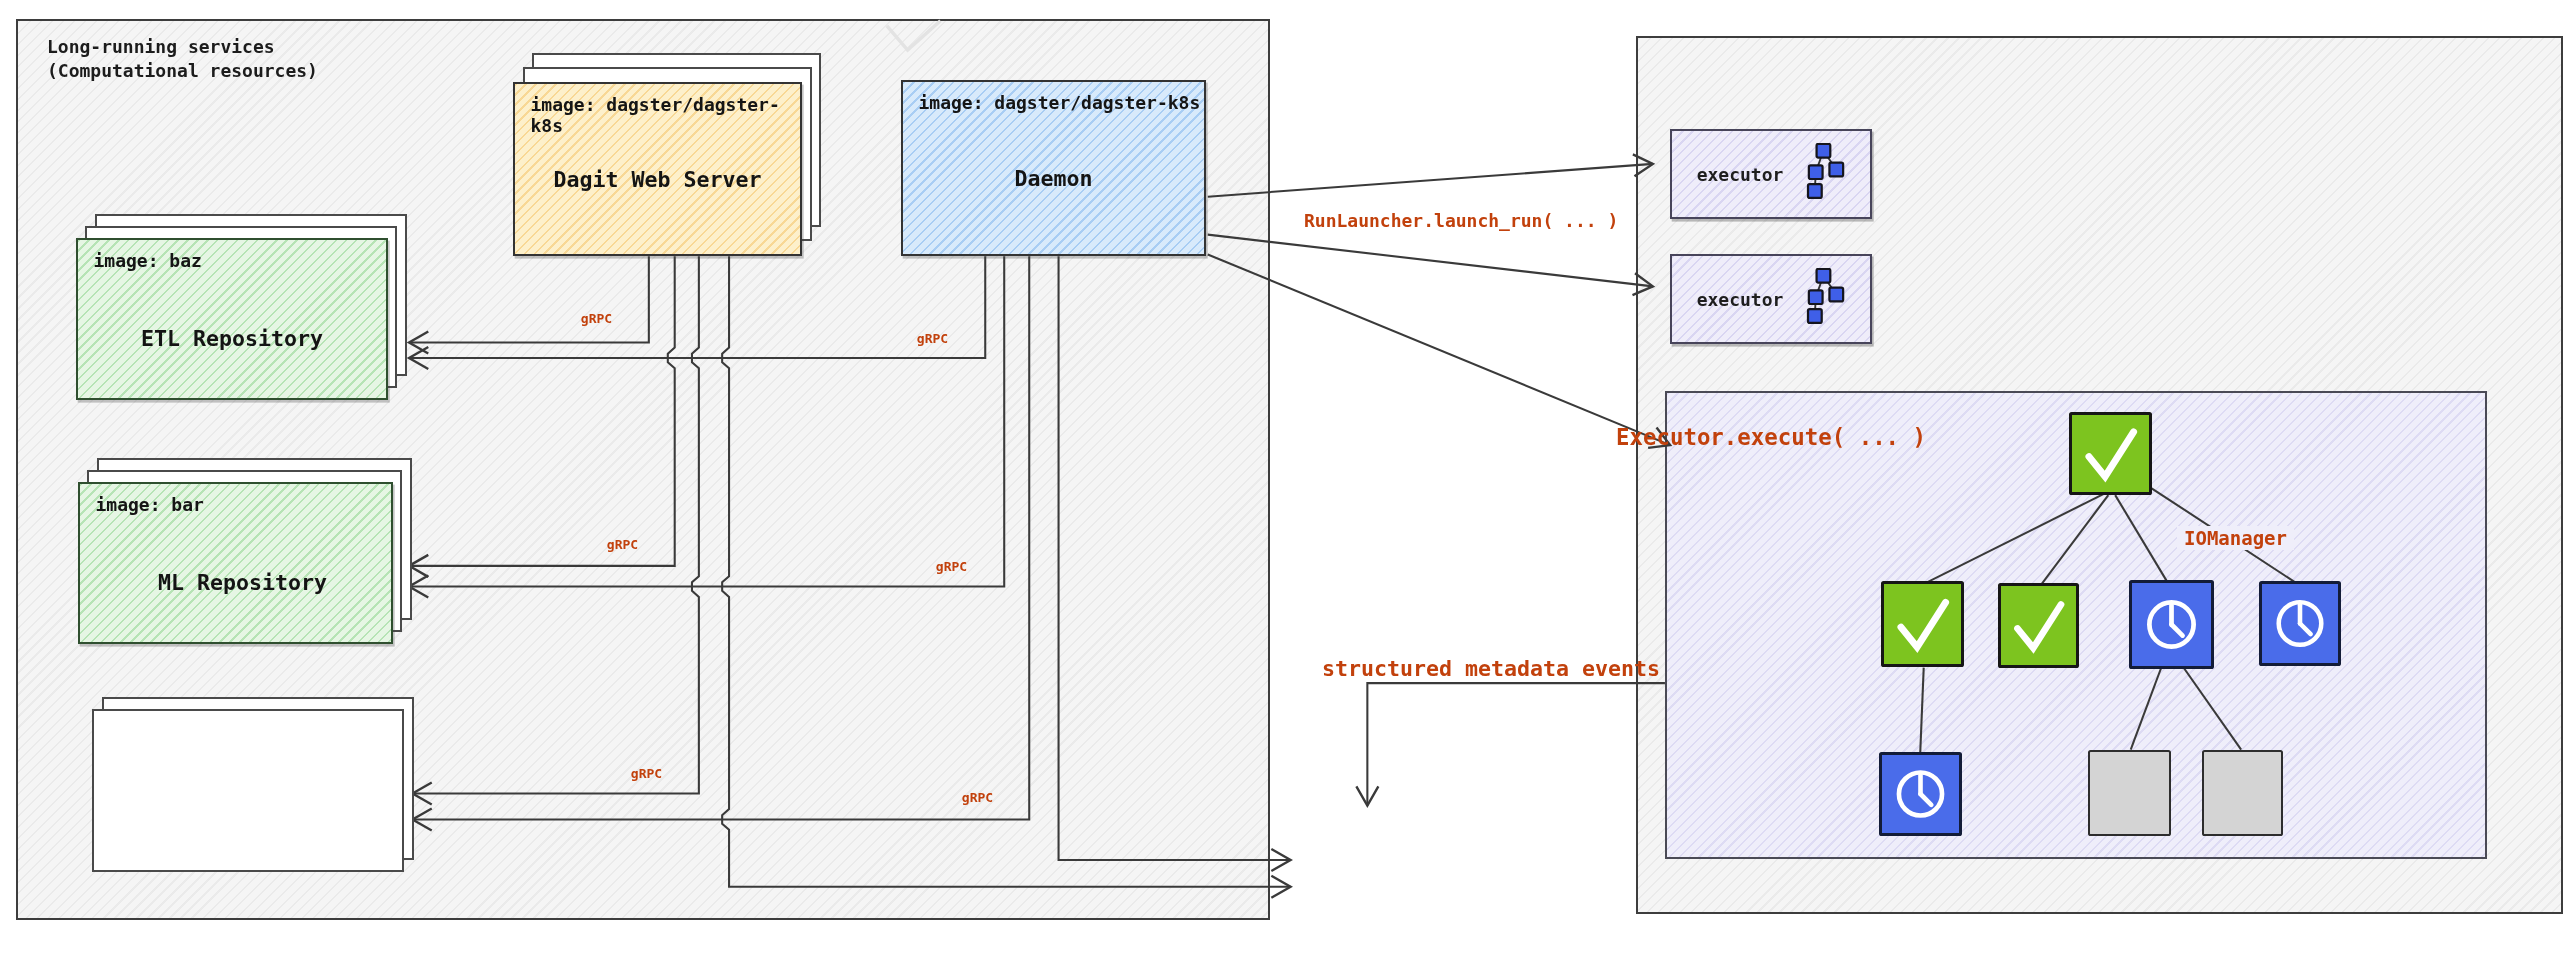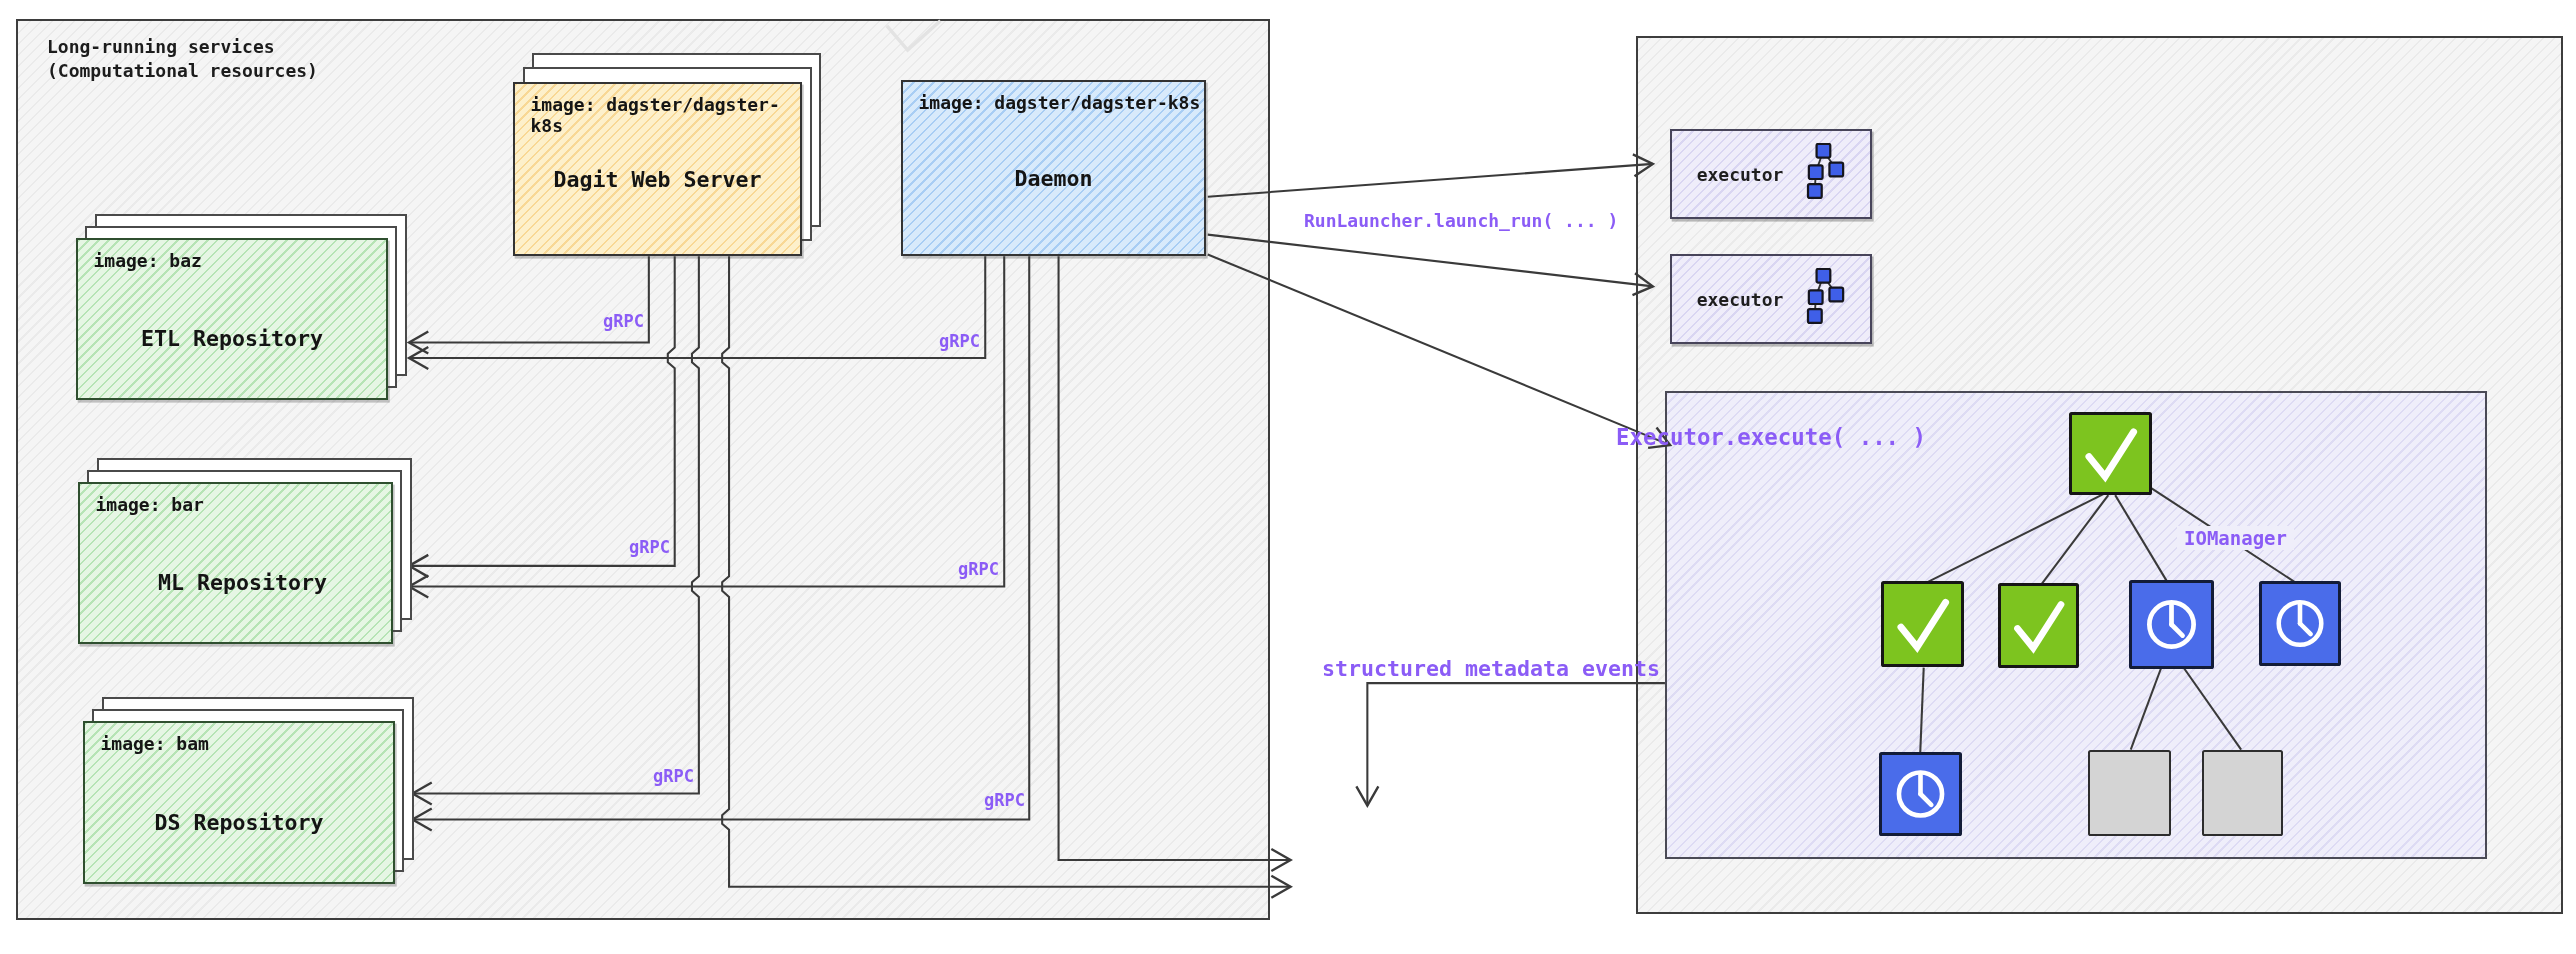--- a/index.html
+++ b/index.html
@@ -47,22 +47,22 @@
   .executor-box{
     position:absolute;border:2.2px solid #47445a;box-sizing:border-box;
     background-color:#efedfa;
     background-image:repeating-linear-gradient(135deg, rgba(130,120,210,0.20) 0 1.6px, transparent 1.6px 7px);
     box-shadow:1.7px 2.6px 0 rgba(70,70,70,0.35);
     padding-left:12px;
   }
   .executor-label{position:absolute;left:12px;top:50%;transform:translateY(-50%);width:112px;text-align:center;font-size:18px;font-weight:600;}
   .executor-dag{position:absolute;right:24px;top:12px;}
   
-  .lbl{position:absolute;color:#8b5cf6;white-space:nowrap;}
-  .grpc{width:95px;text-align:right;font-size:17px;font-weight:600;}
+  .lbl{position:absolute;color:#c2410c;white-space:nowrap;}
+  .grpc{width:95px;text-align:center;font-size:13px;font-weight:600;}
   .lbl-bold{font-weight:700;}
   .io-label{background:#efeefa;padding:0.9px 7px;font-size:19px;font-weight:600;}
   
   .dag-node{position:absolute;box-sizing:border-box;border-radius:2.6px;}
   .dag-node.check{background:#7dc41f;border:3px solid #161616;}
   .dag-node.clock{background:#4a6cea;border:3px solid #131c38;}
   .dag-node.empty{background:#d4d4d4;border:2.6px solid #2d2d2d;}
   .dag-node svg{position:absolute;left:0;top:0;width:100%;height:100%;}
   .dag-node polyline,.dag-node circle,.dag-node line{fill:none;stroke:#ffffff;stroke-linecap:round;}
   .dag-node polyline{stroke-width:9px;}
@@ -143,24 +143,20 @@
 
   <div class="sheet" style="left:97px;top:458px;width:315px;height:162px;"></div>
   <div class="sheet" style="left:87px;top:470px;width:315px;height:162px;"></div>
   <div class="box repo-fill" style="left:78px;top:482px;width:315px;height:162px;padding-left:40px;">
     <div class="box-header">image: bar</div>
     <div class="box-label" style="margin-top:7px;margin-left:14px;">ML Repository</div>
   </div>
 
   <div class="sheet" style="left:102px;top:697px;width:312px;height:163px;"></div>
   <div class="sheet" style="left:92px;top:709px;width:312px;height:163px;"></div>
-  <div class="box repo-fill" style="left:83px;top:721px;width:312px;height:163px;">
-    <div class="box-header">image: bam</div>
-    <div class="box-label" style="margin-top:7px;">DS Repository</div>
-  </div>
 
   <div class="lbl grpc" style="left:549px;top:311px;">gRPC</div>
   <div class="lbl grpc" style="left:885px;top:331px;">gRPC</div>
   <div class="lbl grpc" style="left:575px;top:537px;">gRPC</div>
   <div class="lbl grpc" style="left:904px;top:559px;">gRPC</div>
   <div class="lbl grpc" style="left:599px;top:766px;">gRPC</div>
   <div class="lbl grpc" style="left:930px;top:790px;">gRPC</div>
 
   <div class="lbl lbl-bold" style="left:1304px;top:210px;font-size:18px;">RunLauncher.launch_run( ... )</div>
   <div class="lbl lbl-bold" style="left:1322px;top:656px;font-size:21.6px;">structured metadata events</div>

